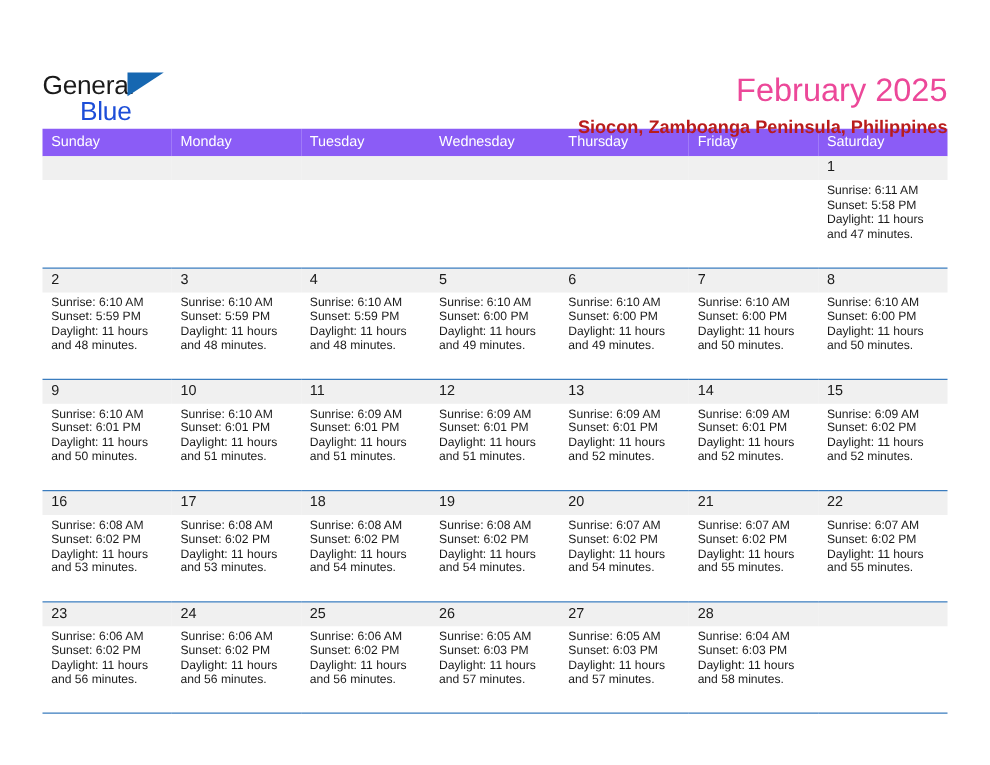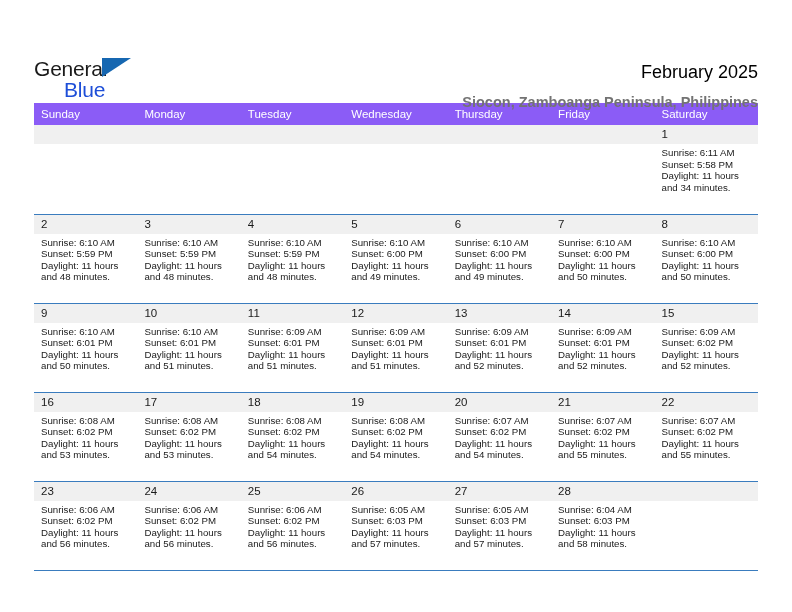--- a/index.html
+++ b/index.html
@@ -68,29 +68,29 @@
     line-height: 24px;
     letter-spacing: -0.2px;
   }
 
   .titles {
     text-align: right;
     flex: 1 1 auto;
     padding-top: 0px;
   }
   .cal-title {
-    font-size: 18px;
-    color: #000000;
+    font-size: 26px;
+    color: #ec4899;
     line-height: 30px;
     font-weight: normal;
     margin: 0;
   }
   .cal-subtitle {
     font-size: 14.5px;
-    color: #737373;
+    color: #b91c1c;
     line-height: 22px;
     margin: 4px 0 0 0;
     font-weight: bold;
   }
 
   
   .calendar {
     width: 724px;
     border-collapse: collapse;
     table-layout: fixed;
@@ -207,21 +207,21 @@
               <div class="daynum">&nbsp;</div>
             </div>
           </td>
           <td>
             <div class="cell">
               <div class="daynum">1</div>
               <div class="info">
                 <div>Sunrise: 6:11 AM</div>
                 <div>Sunset: 5:58 PM</div>
                 <div>Daylight: 11 hours</div>
-                <div>and 34 minutes.</div>
+                <div>and 47 minutes.</div>
               </div>
             </div>
           </td>
         </tr>
         <tr>
           <td>
             <div class="cell">
               <div class="daynum">2</div>
               <div class="info">
                 <div>Sunrise: 6:10 AM</div>

